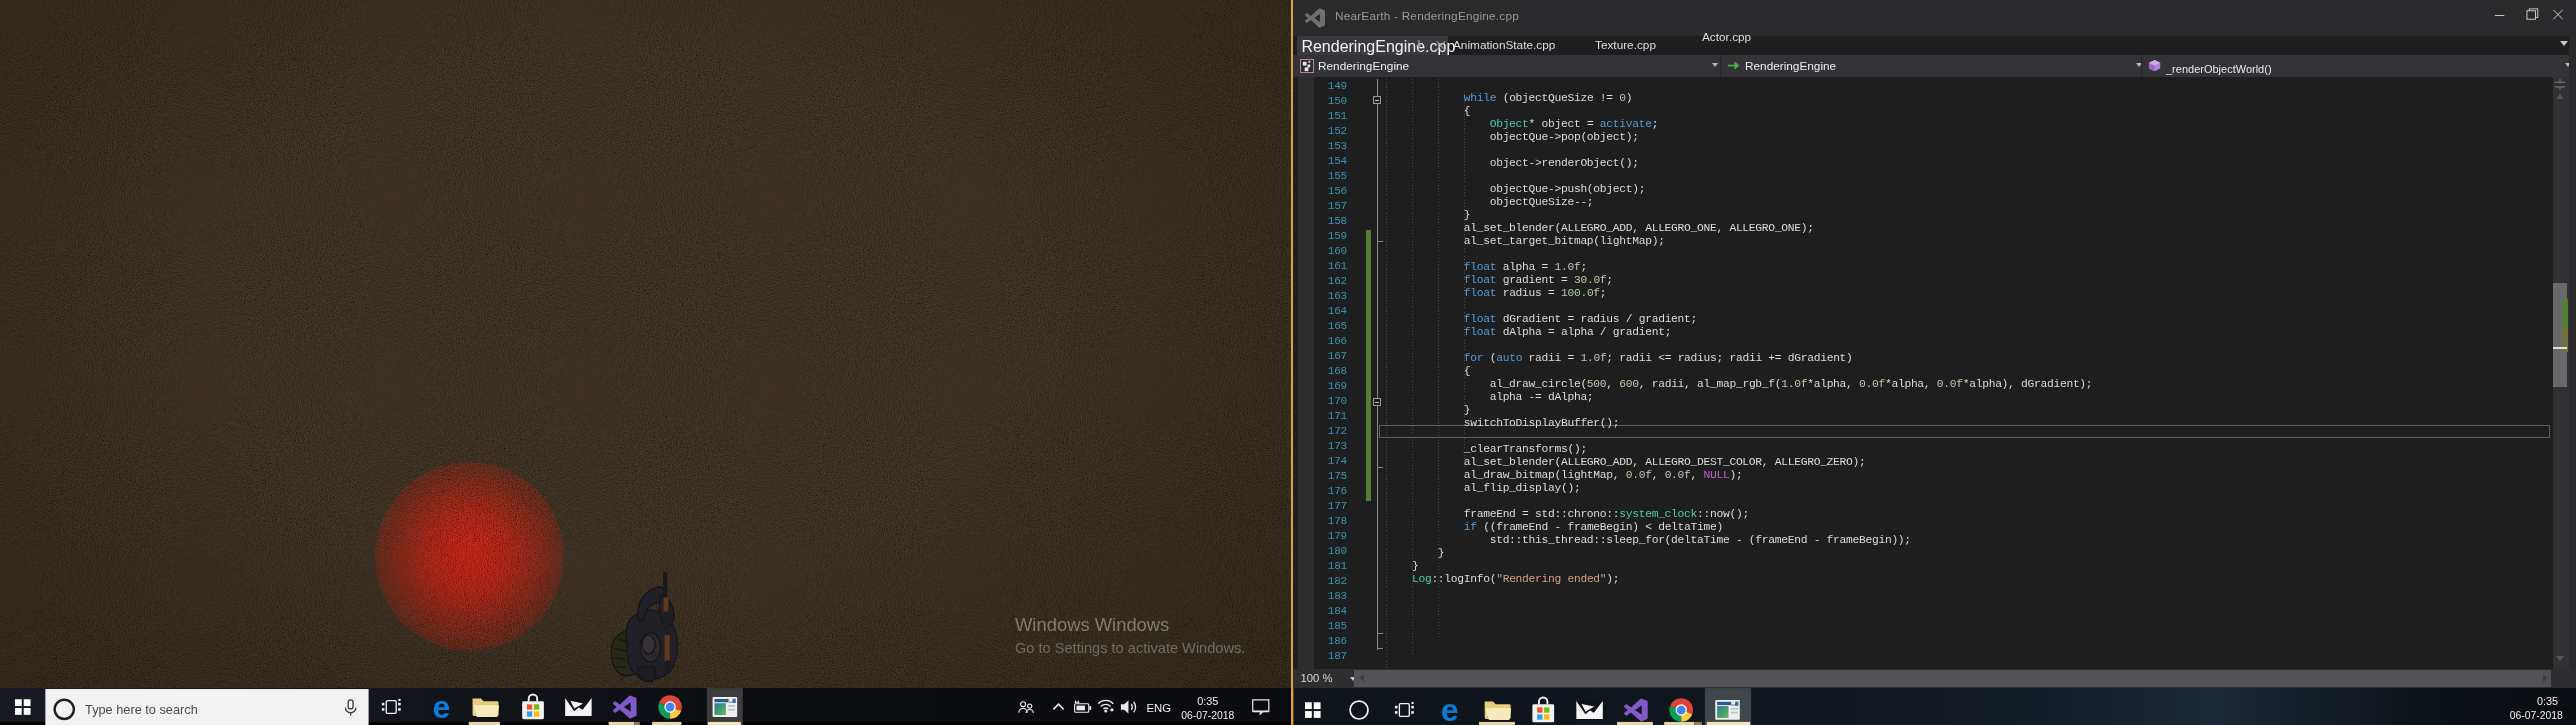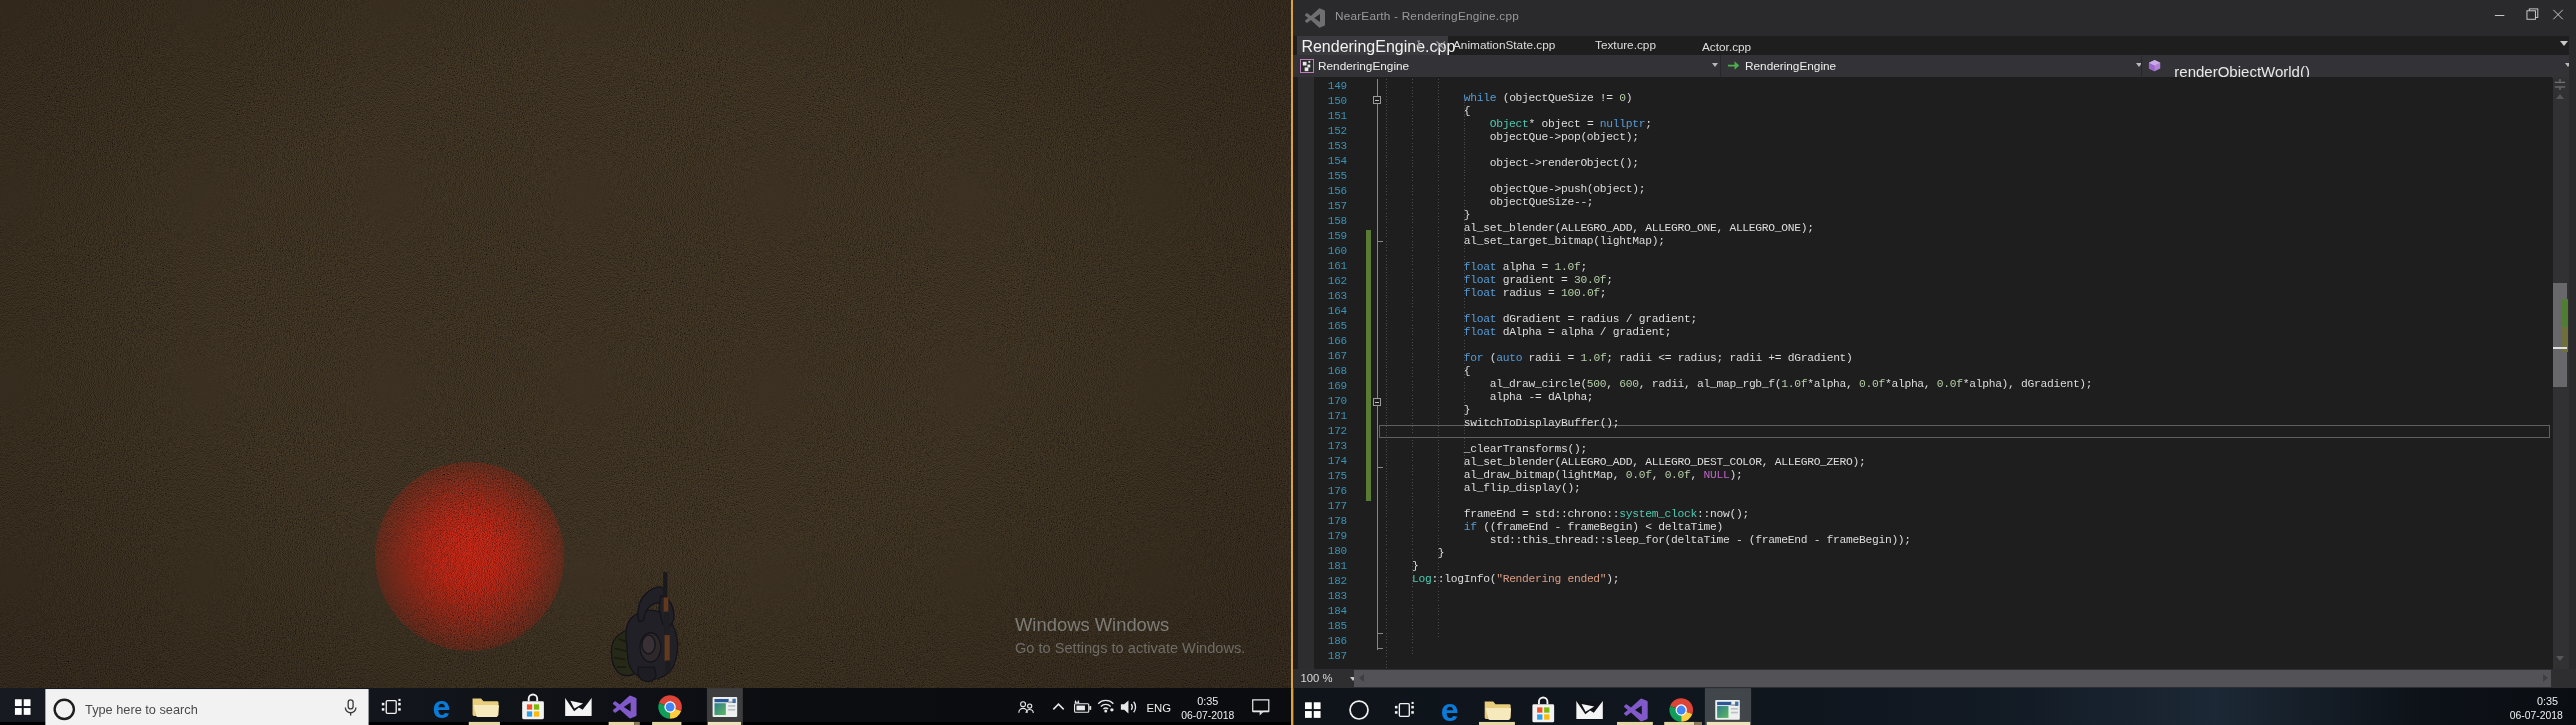--- a/index.html
+++ b/index.html
@@ -70,21 +70,21 @@
 <div class="abs" style="left:5.7px;top:36px;width:151px;height:19px;background:#3a3a3e"></div>
 <div class="abs" style="left:10.4px;top:38px;font-size:16px;color:#f1f1f1">RenderingEngine.cpp</div>
 <svg class="abs" style="left:123px;top:40px" width="32" height="11.3" viewBox="0 0 34 12">
       <g stroke="#9a9a9a" fill="none">
         <path d="M5 1v5M2.5 6h5M5 6v4M3.5 1h3" stroke-width="1.2"></path>
         <path d="M24 1.5 33 10.5M33 1.5 24 10.5" stroke-width="1.3"></path>
       </g>
     </svg>
 <div class="abs" style="left:162px;top:38px;font-size:11.8px;color:#dededd">AnimationState.cpp</div>
 <div class="abs" style="left:304px;top:38px;font-size:11.8px;color:#dededd">Texture.cpp</div>
-<div class="abs" style="left:411px;top:40px;font-size:11.8px;color:#dededd">Actor.cpp</div>
+<div class="abs" style="left:411px;top:30px;font-size:11.8px;color:#dededd">Actor.cpp</div>
 <div class="abs" style="left:1269px;top:41px;width:0;height:0;border-left:4.7px solid transparent;border-right:4.7px solid transparent;border-top:5.7px solid #c8c8c8"></div>
 <div class="abs" style="left:1.9px;top:55px;width:1283px;height:23px;background:#333337"></div>
 <svg class="abs" style="left:9.4px;top:59px" width="14" height="14" viewBox="0 0 15 15">
       <rect x="0.5" y="0.5" width="14" height="14" fill="#2b2b2e" stroke="#c586c0"></rect>
       <g fill="#e8e8e8">
         <rect x="3" y="3" width="4" height="4"></rect>
         <rect x="8" y="6" width="3" height="3"></rect>
         <rect x="5" y="9" width="4" height="4"></rect>
         <rect x="9" y="2" width="2" height="2"></rect>
       </g>
@@ -96,21 +96,21 @@
       <path fill="#4cae4c" d="M1 6h7V2.5L13 7l-5 4.5V8H1z"></path>
     </svg>
 <div class="abs" style="left:454px;top:59px;font-size:11.8px;color:#eeeeee">RenderingEngine</div>
 <div class="abs" style="left:845px;top:63px;width:0;height:0;border-left:3.8px solid transparent;border-right:3.8px solid transparent;border-top:4.7px solid #b8b8b8"></div>
 <div class="abs" style="left:850px;top:55px;width:0.9px;height:23px;background:#28282b"></div>
 <svg class="abs" style="left:857px;top:59px" width="13.2" height="13.2" viewBox="0 0 14 14">
       <path fill="#b180d7" d="M7 1 13 4v6L7 13 1 10V4z"></path>
       <path fill="#9a68c8" d="M7 7v6L1 10V4z"></path>
       <path fill="#caa9e8" d="M7 1 13 4 7 7 1 4z"></path>
     </svg>
-<div class="abs" style="left:875px;top:63px;font-size:15px;color:#e8e8e8">_renderObjectWorld()</div>
+<div class="abs" style="left:875px;top:63px;font-size:11px;color:#e8e8e8">_renderObjectWorld()</div>
 <div class="abs" style="left:1274px;top:63px;width:0;height:0;border-left:3.8px solid transparent;border-right:3.8px solid transparent;border-top:4.7px solid #b8b8b8"></div>
 <div class="abs" style="left:1.9px;top:77px;width:1259px;height:592px;background:#1e1e1e"></div>
 <div class="abs" style="left:6.6px;top:77px;width:16px;height:592px;background:#2d2d30"></div>
 <div class="abs mono" style="left:23px;top:79px;width:33px;text-align:right;font-size:11px;line-height:15px;color:#3a92b4;letter-spacing:-0.2px">149<br>150<br>151<br>152<br>153<br>154<br>155<br>156<br>157<br>158<br>159<br>160<br>161<br>162<br>163<br>164<br>165<br>166<br>167<br>168<br>169<br>170<br>171<br>172<br>173<br>174<br>175<br>176<br>177<br>178<br>179<br>180<br>181<br>182<br>183<br>184<br>185<br>186<br>187</div>
 <div class="abs" style="left:75px;top:230px;width:4.7px;height:271px;background:#587c33"></div>
 <div class="abs" style="left:86px;top:79px;width:0.9px;height:571px;background:#86868a"></div>
 <div class="abs" style="left:86px;top:241px;width:5.7px;height:0.9px;background:#86868a"></div>
 <div class="abs" style="left:86px;top:467px;width:5.7px;height:0.9px;background:#86868a"></div>
 <div class="abs" style="left:86px;top:633px;width:5.7px;height:0.9px;background:#86868a"></div>
 <div class="abs" style="left:86px;top:648px;width:5.7px;height:0.9px;background:#86868a"></div>
@@ -119,21 +119,21 @@
 <div class="abs" style="left:82px;top:398px;width:7.6px;height:7.6px;background:#1e1e1e;border:0.9px solid #9a9a9a"></div>
 <div class="abs" style="left:84px;top:402px;width:3.8px;height:0.9px;background:#c0c0c0"></div>
 <div class="abs" style="left:95px;top:79px;width:0.9px;height:590px;background:repeating-linear-gradient(180deg,#4a4a4e 0 0.9px,transparent 0.9px 2.8px)"></div>
 <div class="abs" style="left:121px;top:79px;width:0.9px;height:575px;background:repeating-linear-gradient(180deg,#4a4a4e 0 0.9px,transparent 0.9px 2.8px)"></div>
 <div class="abs" style="left:147px;top:79px;width:0.9px;height:559px;background:repeating-linear-gradient(180deg,#4a4a4e 0 0.9px,transparent 0.9px 2.8px)"></div>
 <div class="abs" style="left:173px;top:94px;width:0.9px;height:374px;background:repeating-linear-gradient(180deg,#4a4a4e 0 0.9px,transparent 0.9px 2.8px)"></div>
 <div class="abs" style="left:88px;top:425px;width:1171px;height:13.2px;border:0.9px solid #606060"></div>
 <div class="abs mono" style="left:95px;top:79px;font-size:11.3px;line-height:13px;color:#dcdcdc;letter-spacing:-0.3px;white-space:pre">
             <span style="color:#569cd6">while</span> (objectQueSize != <span style="color:#b5cea8">0</span>)
             {
-                <span style="color:#4ec9b0">Object</span>* object = <span style="color:#569cd6">nullptr</span>;
+                <span style="color:#4ec9b0">Object</span>* object = <span style="color:#569cd6">activate</span>;
                 objectQue-&gt;pop(object);
 
                 object-&gt;renderObject();
 
                 objectQue-&gt;push(object);
                 objectQueSize--;
             }
             al_set_blender(ALLEGRO_ADD, ALLEGRO_ONE, ALLEGRO_ONE);
             al_set_target_bitmap(lightMap);
 

